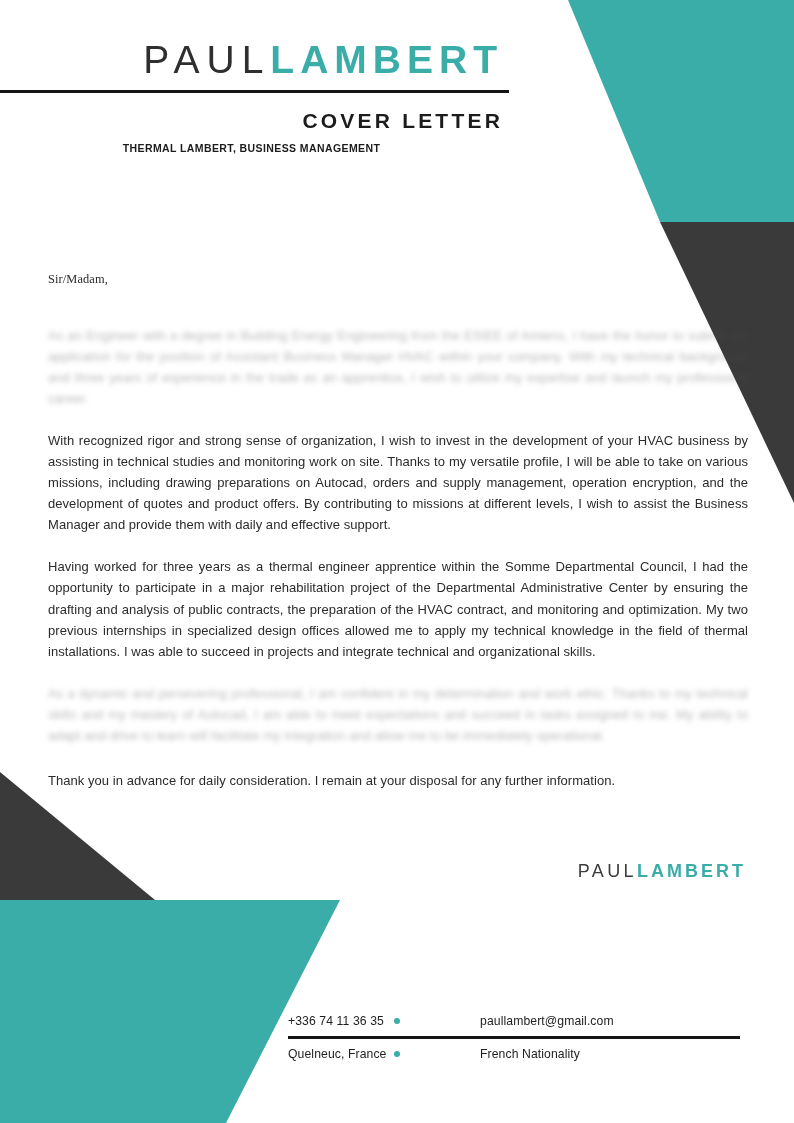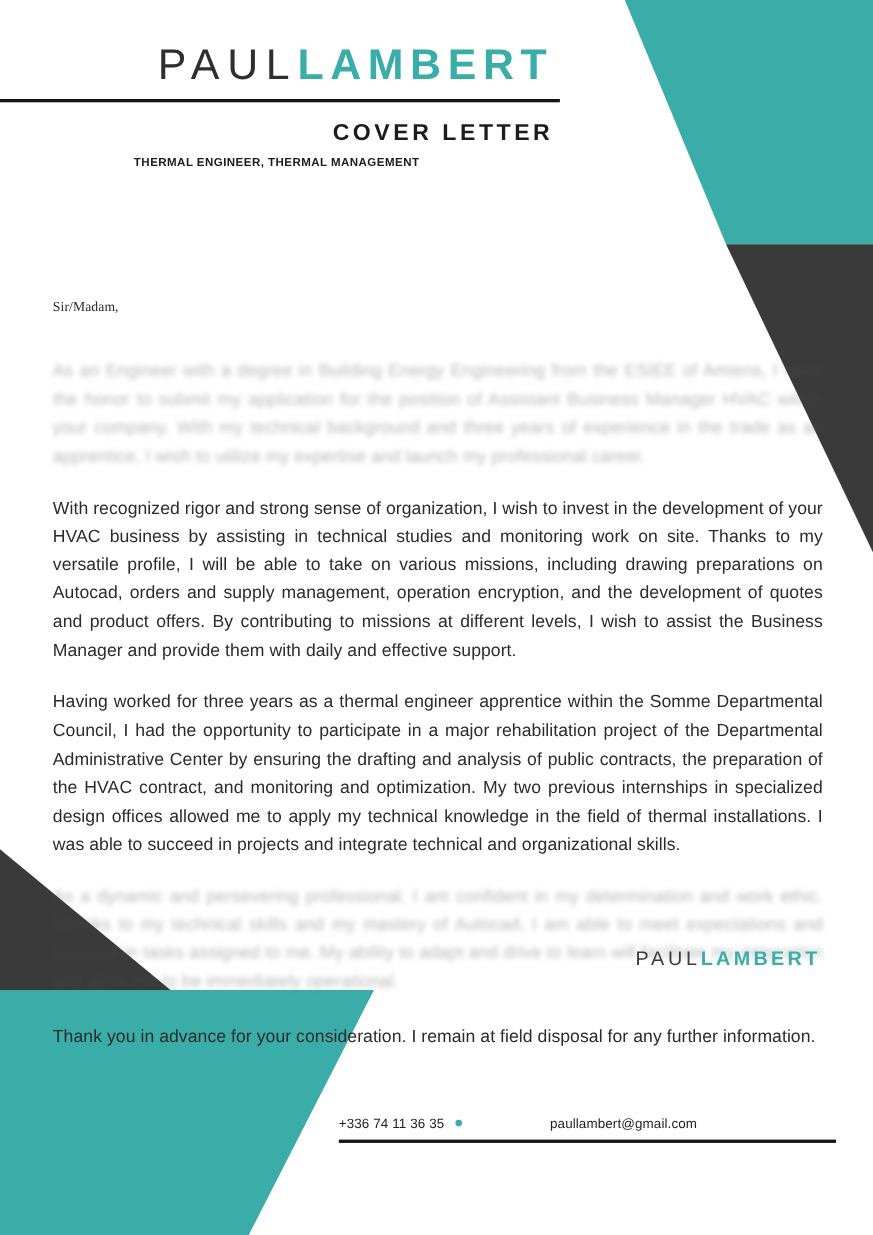--- a/index.html
+++ b/index.html
@@ -89,21 +89,21 @@
     width: 700px;
   }
   .salutation {
     font-size: 12.4px;
     color: #2b2b2b;
     letter-spacing: 0.1px;
     font-family: Liberation Serif, serif;
   }
   .para {
     margin-top: 21px;
-    font-size: 16px;
+    font-size: 13px;
     line-height: 1.62;
     color: #2b2b2b;
     text-align: justify;
     letter-spacing: 0.05px;
   }
   .para.first { margin-top: 38px; }
   .para.redacted {
     color: rgba(80, 80, 80, 0.40);
     filter: blur(2.4px);
     user-select: none;
@@ -127,21 +127,21 @@
   .sig-last {
     font-size: 18px;
     font-weight: 700;
     letter-spacing: 3px;
     color: #3aada9;
   }
 
   
   .footer {
     position: absolute;
-    left: 308px;
+    left: 288px;
     top: 1006px;
     width: 452px;
   }
   .footer-row {
     display: flex;
     align-items: center;
     height: 30px;
     font-size: 12.2px;
     color: #1e1e1e;
     letter-spacing: 0.1px;
@@ -173,43 +173,48 @@
     <polygon points="0,772 155,900 0,900" fill="#3a3a3a"></polygon>
     <polygon points="0,900 340,900 226,1123 0,1123" fill="#3aada9"></polygon>
   </svg>
 
   <div class="header-block">
     <div class="name-line">
       <span class="name-first">PAUL</span><span class="name-last">LAMBERT</span>
     </div>
     <div class="name-rule"></div>
     <div class="doc-title">COVER LETTER</div>
-    <div class="doc-subtitle">THERMAL ENGINEER, THERMAL MANAGEMENT</div>
+    <div class="doc-subtitle">THERMAL LAMBERT, BUSINESS MANAGEMENT</div>
   </div>
 
   <div class="letter-body">
     <div class="salutation">Sir/Madam,</div>
 
     <p class="para first redacted">As an Engineer with a degree in Building Energy Engineering from the ESIEE of Amiens, I have the honor to submit my application for the position of Assistant Business Manager HVAC within your company. With my technical background and three years of experience in the trade as an apprentice, I wish to utilize my expertise and launch my professional career.</p>
 
     <p class="para">With recognized rigor and strong sense of organization, I wish to invest in the development of your HVAC business by assisting in technical studies and monitoring work on site. Thanks to my versatile profile, I will be able to take on various missions, including drawing preparations on Autocad, orders and supply management, operation encryption, and the development of quotes and product offers. By contributing to missions at different levels, I wish to assist the Business Manager and provide them with daily and effective support.</p>
 
     <p class="para">Having worked for three years as a thermal engineer apprentice within the Somme Departmental Council, I had the opportunity to participate in a major rehabilitation project of the Departmental Administrative Center by ensuring the drafting and analysis of public contracts, the preparation of the HVAC contract, and monitoring and optimization. My two previous internships in specialized design offices allowed me to apply my technical knowledge in the field of thermal installations. I was able to succeed in projects and integrate technical and organizational skills.</p>
 
     <p class="para redacted">As a dynamic and persevering professional, I am confident in my determination and work ethic. Thanks to my technical skills and my mastery of Autocad, I am able to meet expectations and succeed in tasks assigned to me. My ability to adapt and drive to learn will facilitate my integration and allow me to be immediately operational.</p>
 
-    <p class="para closing">Thank you in advance for your consideration. I remain at field disposal for any further information.</p>
+    <p class="para closing">Thank you in advance for daily consideration. I remain at your disposal for any further information.</p>
   </div>
 
   <div class="signature">
     <span class="sig-first">PAUL</span><span class="sig-last">LAMBERT</span>
   </div>
 
   <div class="footer">
     <div class="footer-row">
       <span class="f-item-a">+336 74 11 36 35</span>
       <span class="f-dot"></span>
       <span class="f-item-b">paullambert@gmail.com</span>
     </div>
     <div class="footer-rule"></div>
+    <div class="footer-row">
+      <span class="f-item-a">Quelneuc, France</span>
+      <span class="f-dot"></span>
+      <span class="f-item-b">French Nationality</span>
+    </div>
   </div>
 
 </div>
 
 </body></html>

